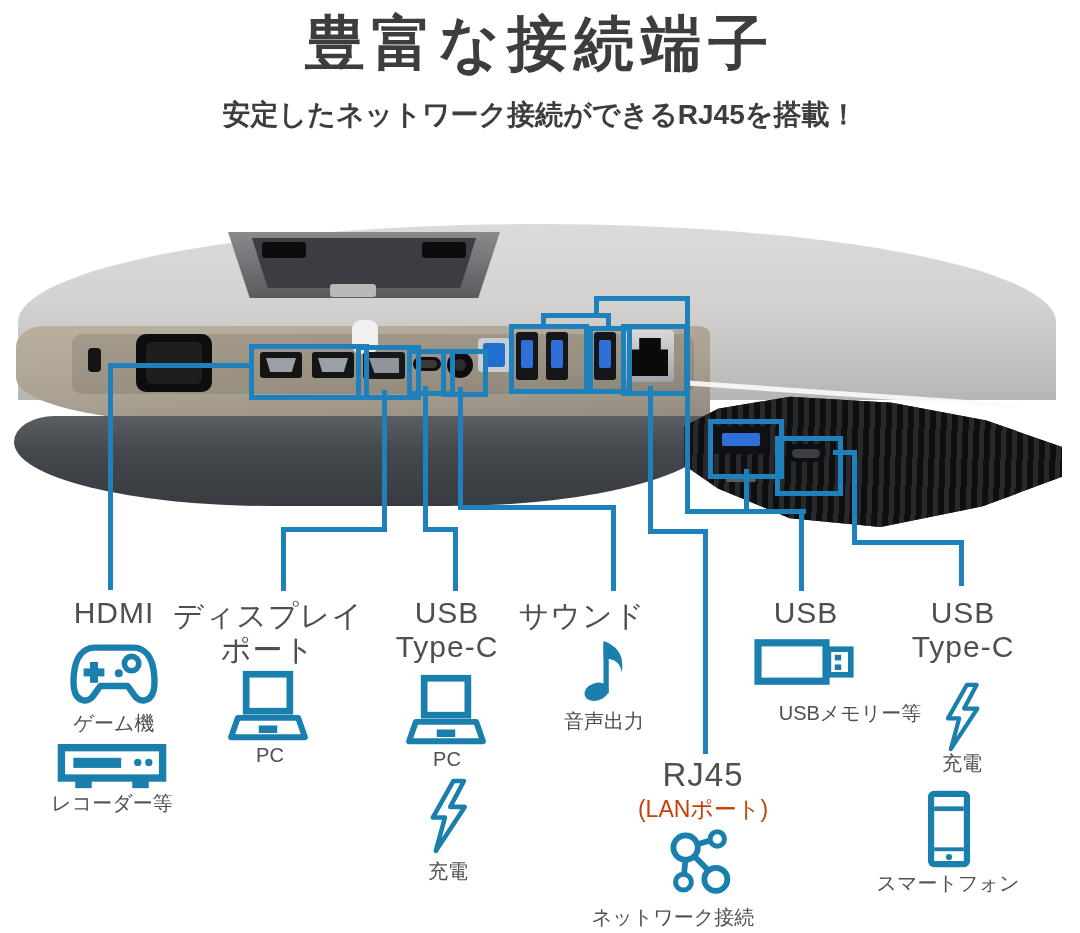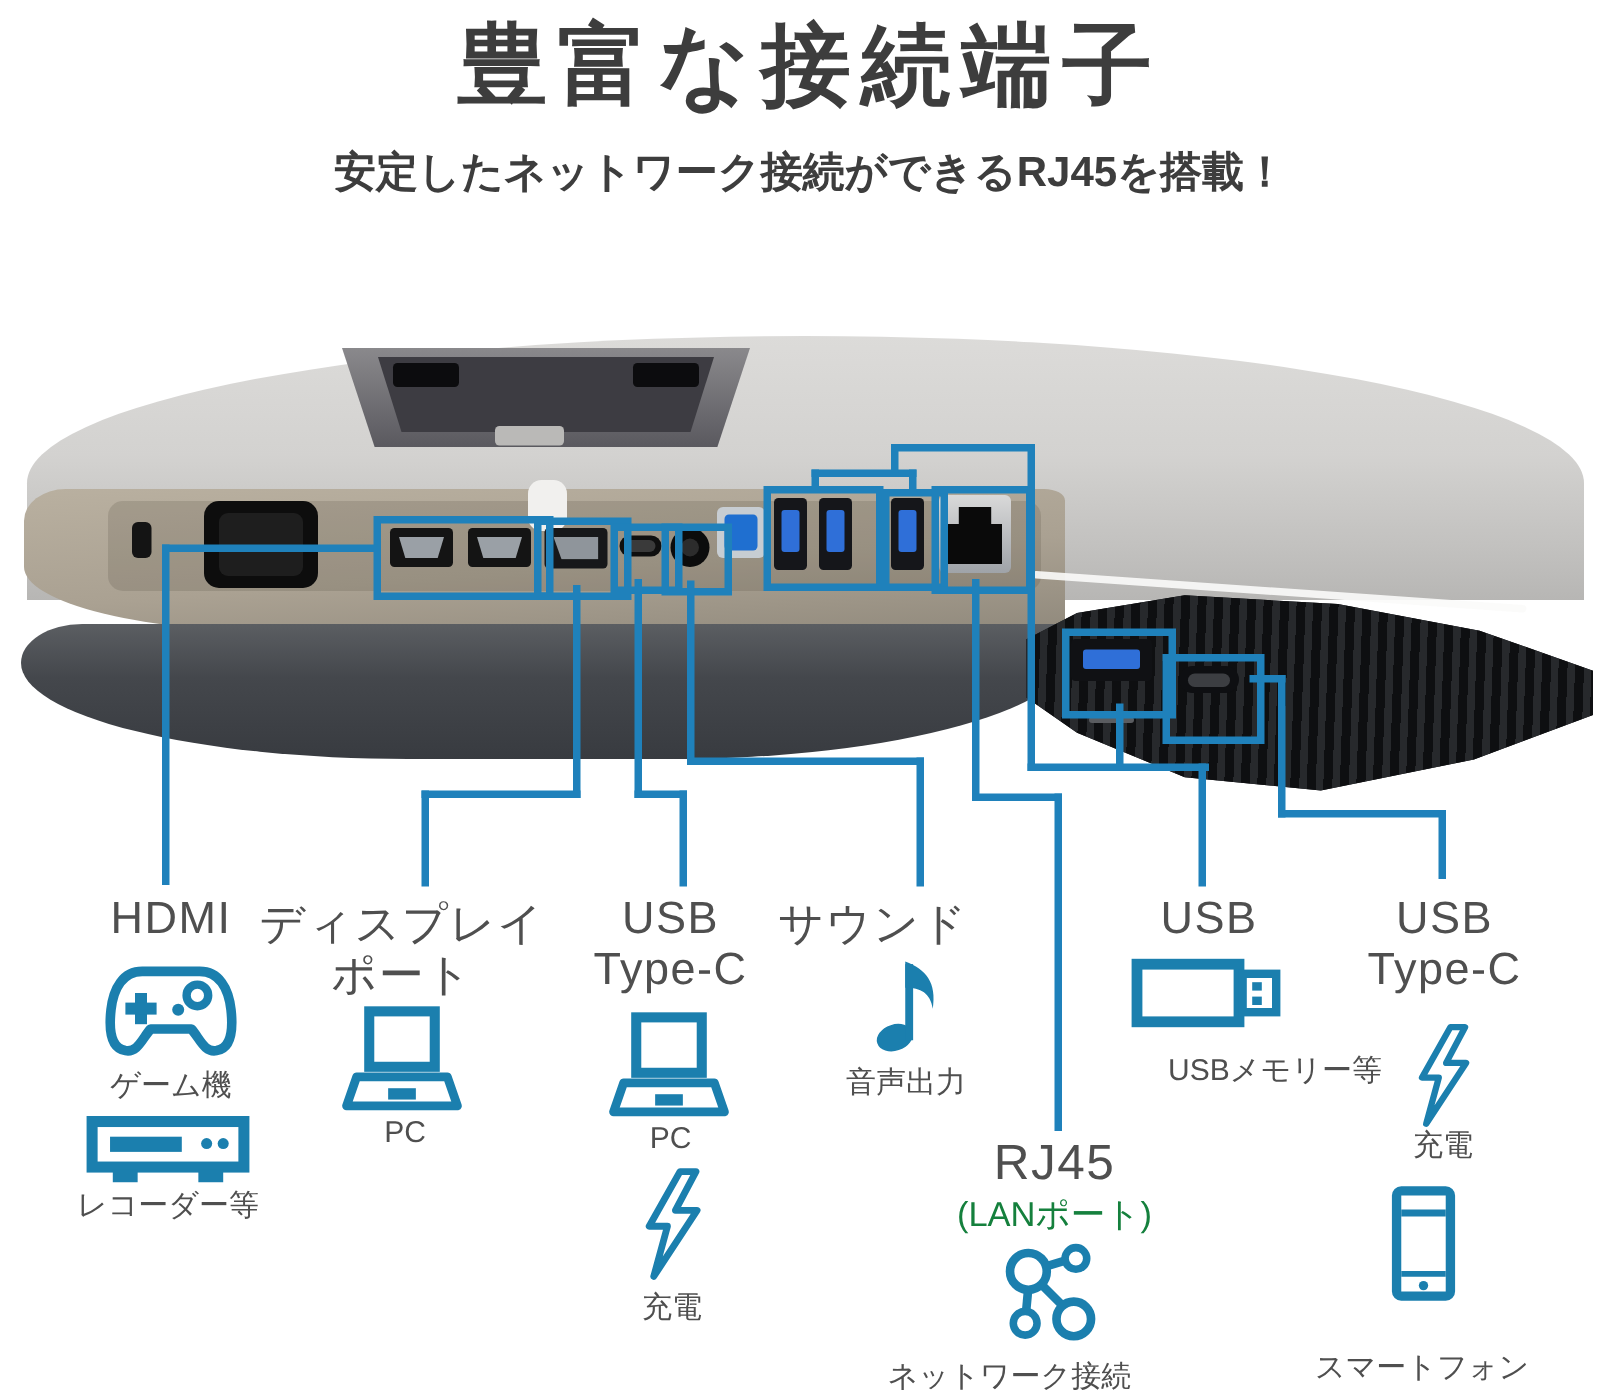--- a/index.html
+++ b/index.html
@@ -5,21 +5,21 @@
   html,body{margin:0;padding:0;}
   body{width:1080px;height:933px;position:relative;background:#ffffff;overflow:hidden;
        font-family:"Liberation Sans","DejaVu Sans",sans-serif;}
   .abs{position:absolute;}
   .title{position:absolute;left:540px;top:4px;transform:translateX(-50%);
          font-size:60px;font-weight:800;color:#3d3d3d;letter-spacing:7px;white-space:nowrap;}
   .subtitle{position:absolute;left:540px;top:96px;transform:translateX(-50%);
          font-size:28px;font-weight:700;color:#3d3d3d;letter-spacing:0px;white-space:nowrap;}
   .plabel{position:absolute;transform:translateX(-50%);color:#4f4f4f;font-size:30px;
           font-weight:500;white-space:nowrap;letter-spacing:1px;}
-  .plabel2{position:absolute;transform:translateX(-50%);color:#15803d;font-size:23px;
+  .plabel2{position:absolute;transform:translateX(-50%);color:#c2410c;font-size:23px;
           font-weight:500;white-space:nowrap;}
   .dlabel{position:absolute;transform:translateX(-50%);color:#4f4f4f;font-size:20px;
           font-weight:500;white-space:nowrap;}
   .cl{position:absolute;background:#1f81bb;}
   .box{position:absolute;border:5px solid #1f81bb;background:transparent;}
   .icon{position:absolute;}
   
   .silver{position:absolute;left:18px;top:224px;width:1038px;height:176px;
       background:linear-gradient(180deg,#dcdbd9 0%,#d3d2d0 45%,#c2c1bf 80%,#b7b6b4 100%);
       border-radius:52% 52% 0 0 / 58% 58% 0 0;}
@@ -222,13 +222,13 @@
 <svg class="icon" style="left:940px;top:682px;" width="44" height="70" viewBox="0 0 60 100">
   <path d="M37,4 L10,52 L26,52 L14,96 L52,38 L33,38 L51,4 Z" fill="none" stroke="#1b7fae" stroke-width="6" stroke-linejoin="round"></path>
 </svg>
 <div class="dlabel" style="left:962px;top:750px;">充電</div>
 <svg class="icon" style="left:925px;top:790px;" width="48" height="78" viewBox="0 0 60 100">
   <rect x="7" y="5" width="46" height="90" rx="4" fill="none" stroke="#1b7fae" stroke-width="8"></rect>
   <line x1="11" y1="24" x2="49" y2="24" stroke="#1b7fae" stroke-width="6"></line>
   <line x1="11" y1="76" x2="49" y2="76" stroke="#1b7fae" stroke-width="5"></line>
   <circle cx="30" cy="86" r="4" fill="#1b7fae"></circle>
 </svg>
-<div class="dlabel" style="left:948px;top:898px;">スマートフォン</div>
+<div class="dlabel" style="left:948px;top:870px;">スマートフォン</div>
 
 </body></html>

